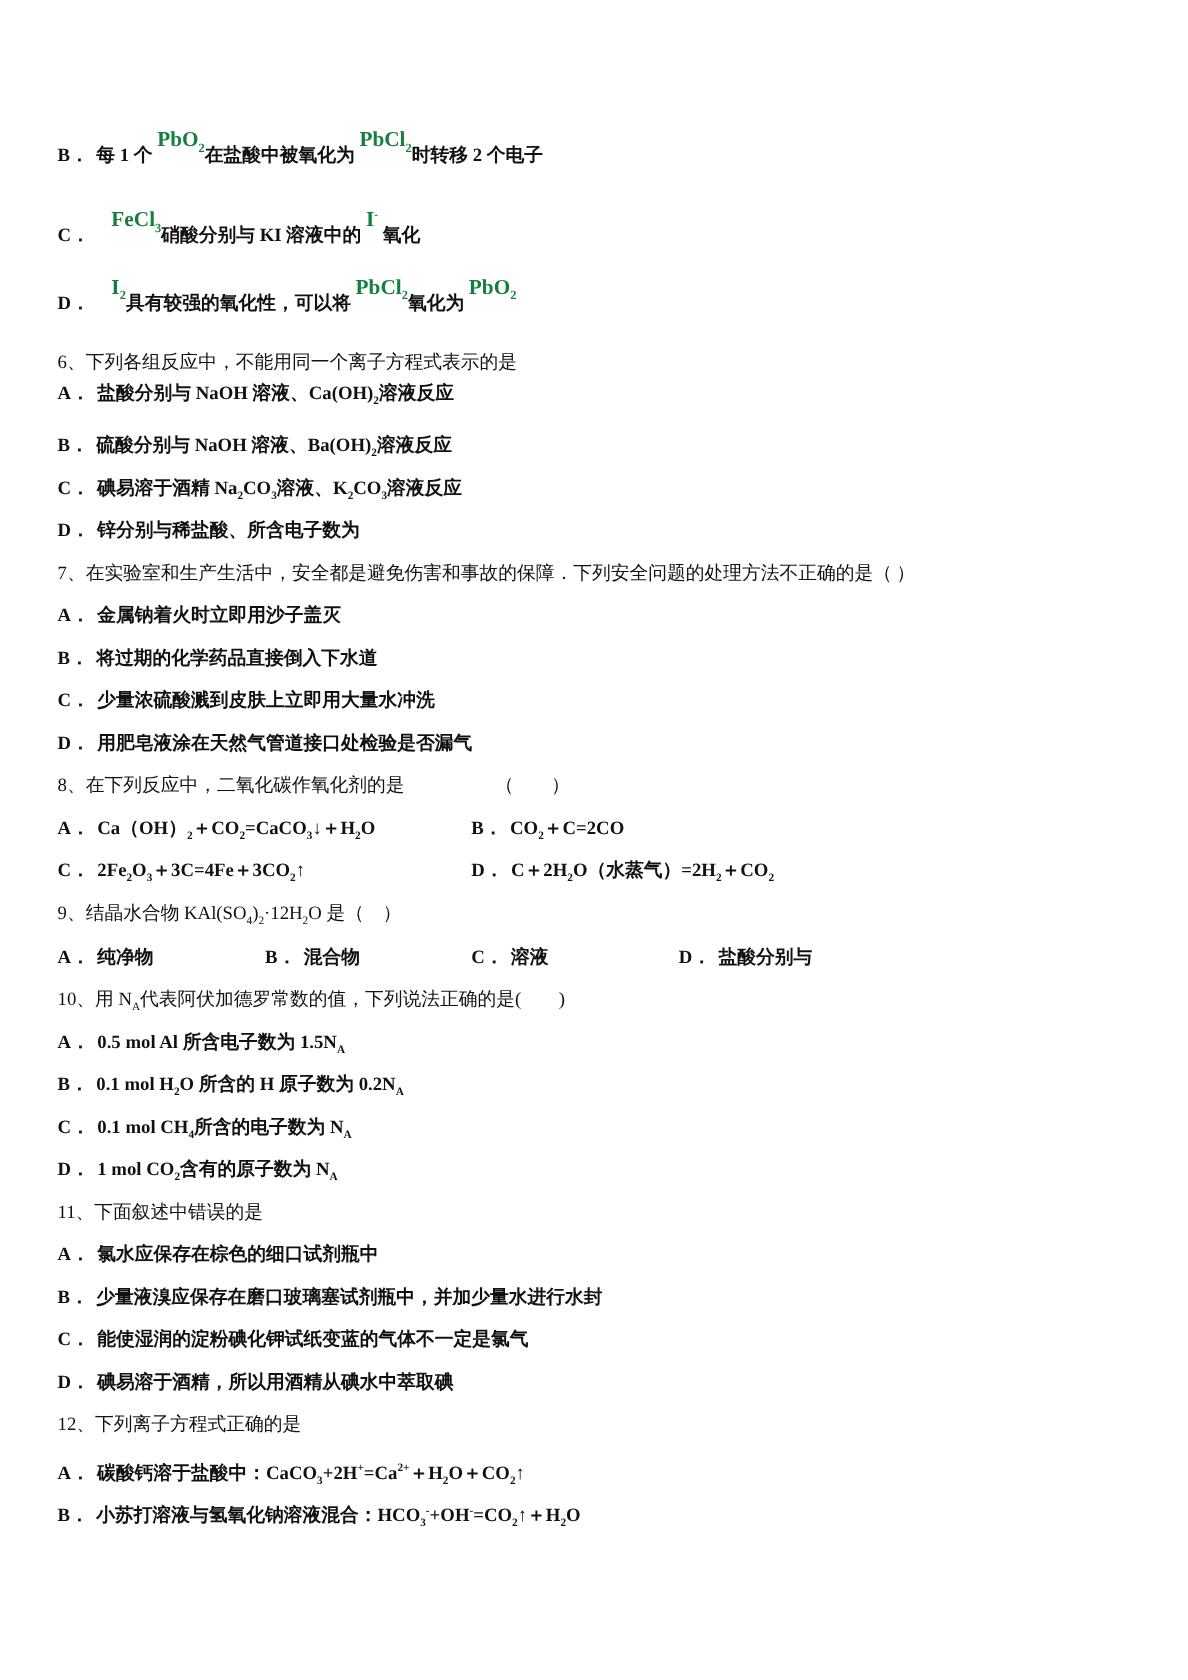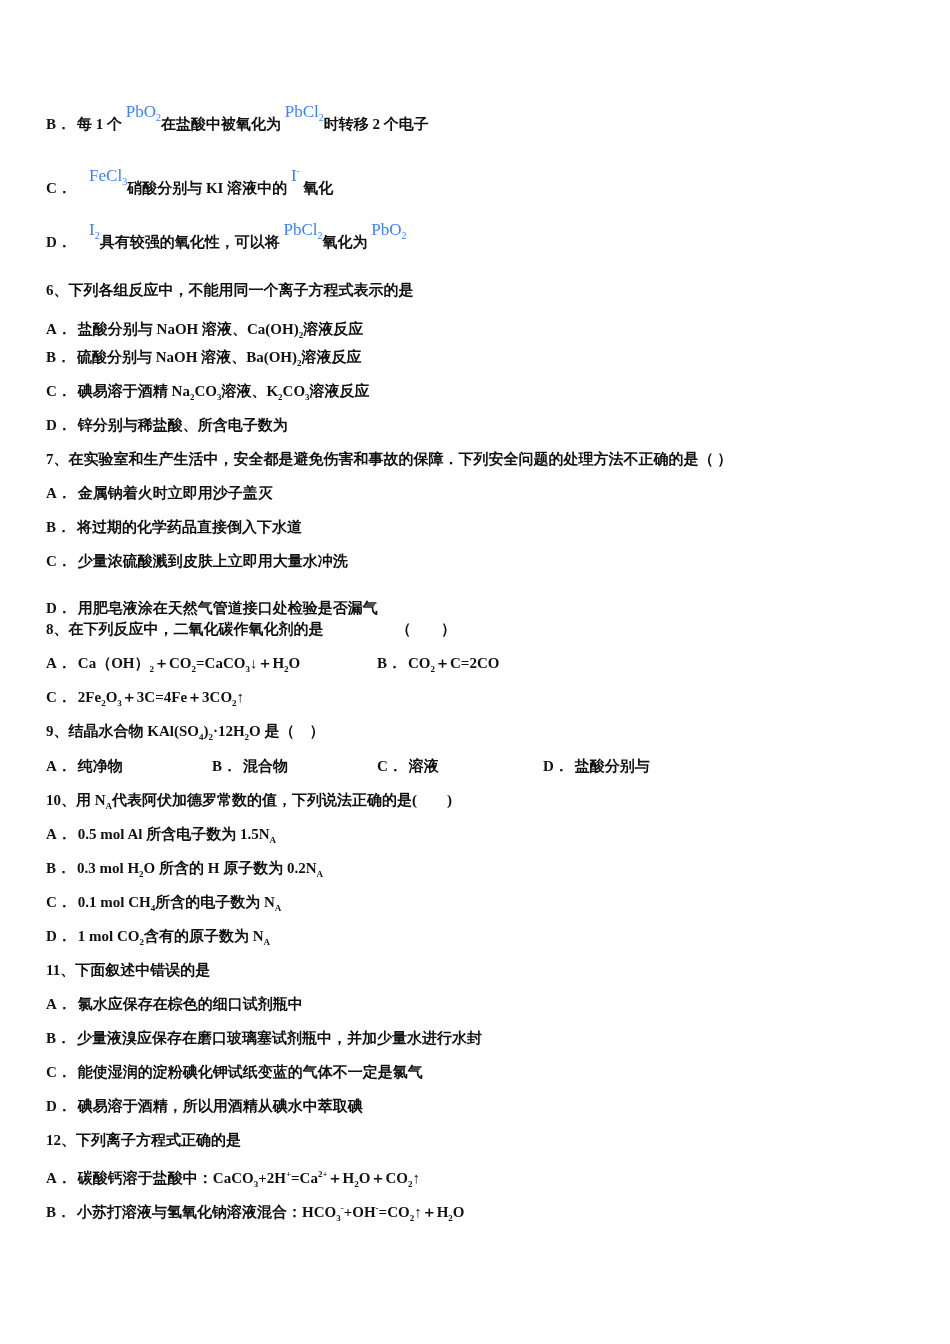--- a/index.html
+++ b/index.html
@@ -1,21 +1,21 @@
 <!DOCTYPE html>
 <html><head>
 <meta charset="utf-8">
 <style>
   html, body { margin: 0; padding: 0; background: #ffffff; }
   body { width: 950px; height: 1344px; position: relative; overflow: hidden;
          font-family: "Liberation Serif", "DejaVu Serif", serif; color: #111; }
   .line { position: absolute; left: 46px; font-size: 15px; line-height: 20px; white-space: nowrap; font-weight: bold; }
-  .stem { font-weight: bold; }
+  .stem { font-weight: normal; }
   .opt-label { font-weight: bold; margin-right: 6px; }
-  .formula-img { font-family: "Liberation Serif", serif; font-weight: normal; color: #3b82f6; font-size: 17px; position: relative; top: -12px; }
+  .formula-img { font-family: "Liberation Serif", serif; font-weight: bold; color: #15803d; font-size: 17px; position: relative; top: -12px; }
   .formula-img sub { font-size: 10px; }
   sub, sup { font-size: 9px; }
   .col { position: absolute; }
 </style>
 </head>
 <body>
 
 <div class="line" style="top:114px">
   <span class="opt-label">B．</span><span>每 1 个</span>
   <span class="formula-img"><span>PbO</span><sub>2</sub></span><span>在盐酸中被氧化为</span>
@@ -30,65 +30,66 @@
 </div>
 
 <div class="line" style="top:232px">
   <span class="opt-label">D．</span>&nbsp;&nbsp;
   <span class="formula-img"><span>I</span><sub>2</sub></span><span>具有较强的氧化性，可以将</span>
   <span class="formula-img"><span>PbCl</span><sub>2</sub></span><span>氧化为</span>
   <span class="formula-img"><span>PbO</span><sub>2</sub></span>
 </div>
 
 <div class="line stem" style="top:280px">6、下列各组反应中，不能用同一个离子方程式表示的是</div>
-<div class="line" style="top:319px">
+<div class="line" style="top:305px">
   <span class="opt-label">A．</span><span>盐酸分别与 NaOH 溶液、Ca(OH)</span><sub>2</sub><span>溶液反应</span>
 </div>
 <div class="line" style="top:347px">
   <span class="opt-label">B．</span><span>硫酸分别与 NaOH 溶液、Ba(OH)</span><sub>2</sub><span>溶液反应</span>
 </div>
 <div class="line" style="top:381px">
   <span class="opt-label">C．</span><span>碘易溶于酒精 Na</span><sub>2</sub><span>CO</span><sub>3</sub><span>溶液、K</span><sub>2</sub><span>CO</span><sub>3</sub><span>溶液反应</span>
 </div>
 <div class="line" style="top:415px">
   <span class="opt-label">D．</span><span>锌分别与稀盐酸、所含电子数为</span>
 </div>
 
 <div class="line stem" style="top:449px">7、在实验室和生产生活中，安全都是避免伤害和事故的保障．下列安全问题的处理方法不正确的是（ ）</div>
 <div class="line" style="top:483px"><span class="opt-label">A．</span><span>金属钠着火时立即用沙子盖灭</span></div>
 <div class="line" style="top:517px"><span class="opt-label">B．</span><span>将过期的化学药品直接倒入下水道</span></div>
 <div class="line" style="top:551px"><span class="opt-label">C．</span><span>少量浓硫酸溅到皮肤上立即用大量水冲洗</span></div>
-<div class="line" style="top:598px"><span class="opt-label">D．</span><span>用肥皂液涂在天然气管道接口处检验是否漏气</span></div>
+<div class="line" style="top:585px"><span class="opt-label">D．</span><span>用肥皂液涂在天然气管道接口处检验是否漏气</span></div>
 
 <div class="line stem" style="top:619px">
   <span>8、在下列反应中，二氧化碳作氧化剂的是</span><span style="position:absolute; left:350px">（　　）</span>
 </div>
 <div class="line" style="top:653px; width:880px">
   <span><span class="opt-label">A．</span><span>Ca（OH）</span><sub>2</sub><span>＋CO</span><sub>2</sub><span>=CaCO</span><sub>3</sub><span>↓＋H</span><sub>2</sub><span>O</span></span>
   <span class="col" style="left:331px"><span class="opt-label">B．</span><span>CO</span><sub>2</sub><span>＋C=2CO</span></span>
 </div>
 <div class="line" style="top:687px; width:880px">
   <span><span class="opt-label">C．</span><span>2Fe</span><sub>2</sub><span>O</span><sub>3</sub><span>＋3C=4Fe＋3CO</span><sub>2</sub><span>↑</span></span>
+  <span class="col" style="left:331px"><span class="opt-label">D．</span><span>C＋2H</span><sub>2</sub><span>O（水蒸气）=2H</span><sub>2</sub><span>＋CO</span><sub>2</sub></span>
 </div>
 
 <div class="line stem" style="top:721px">
   <span>9、结晶水合物 KAl(SO</span><sub>4</sub><span>)</span><sub>2</sub><span>·12H</span><sub>2</sub><span>O 是（　）</span>
 </div>
 <div class="line" style="top:756px; width:880px">
   <span class="col" style="left:0px"><span class="opt-label">A．</span><span>纯净物</span></span>
   <span class="col" style="left:166px"><span class="opt-label">B．</span><span>混合物</span></span>
   <span class="col" style="left:331px"><span class="opt-label">C．</span><span>溶液</span></span>
   <span class="col" style="left:497px"><span class="opt-label">D．</span><span>盐酸分别与</span></span>
 </div>
 
 <div class="line stem" style="top:790px">
   <span>10、用 N</span><sub>A</sub><span>代表阿伏加德罗常数的值，下列说法正确的是(　　)</span>
 </div>
 <div class="line" style="top:824px"><span class="opt-label">A．</span><span>0.5 mol Al 所含电子数为 1.5N</span><sub>A</sub></div>
-<div class="line" style="top:858px"><span class="opt-label">B．</span><span>0.3 mol H</span><sub>2</sub><span>O 所含的 H 原子数为 0.2N</span><sub>A</sub></div>
+<div class="line" style="top:858px"><span class="opt-label">B．</span><span>0.1 mol H</span><sub>2</sub><span>O 所含的 H 原子数为 0.2N</span><sub>A</sub></div>
 <div class="line" style="top:892px"><span class="opt-label">C．</span><span>0.1 mol CH</span><sub>4</sub><span>所含的电子数为 N</span><sub>A</sub></div>
 <div class="line" style="top:926px"><span class="opt-label">D．</span><span>1 mol CO</span><sub>2</sub><span>含有的原子数为 N</span><sub>A</sub></div>
 
 <div class="line stem" style="top:960px">11、下面叙述中错误的是</div>
 <div class="line" style="top:994px"><span class="opt-label">A．</span><span>氯水应保存在棕色的细口试剂瓶中</span></div>
 <div class="line" style="top:1028px"><span class="opt-label">B．</span><span>少量液溴应保存在磨口玻璃塞试剂瓶中，并加少量水进行水封</span></div>
 <div class="line" style="top:1062px"><span class="opt-label">C．</span><span>能使湿润的淀粉碘化钾试纸变蓝的气体不一定是氯气</span></div>
 <div class="line" style="top:1096px"><span class="opt-label">D．</span><span>碘易溶于酒精，所以用酒精从碘水中萃取碘</span></div>
 
 <div class="line stem" style="top:1130px">12、下列离子方程式正确的是</div>

